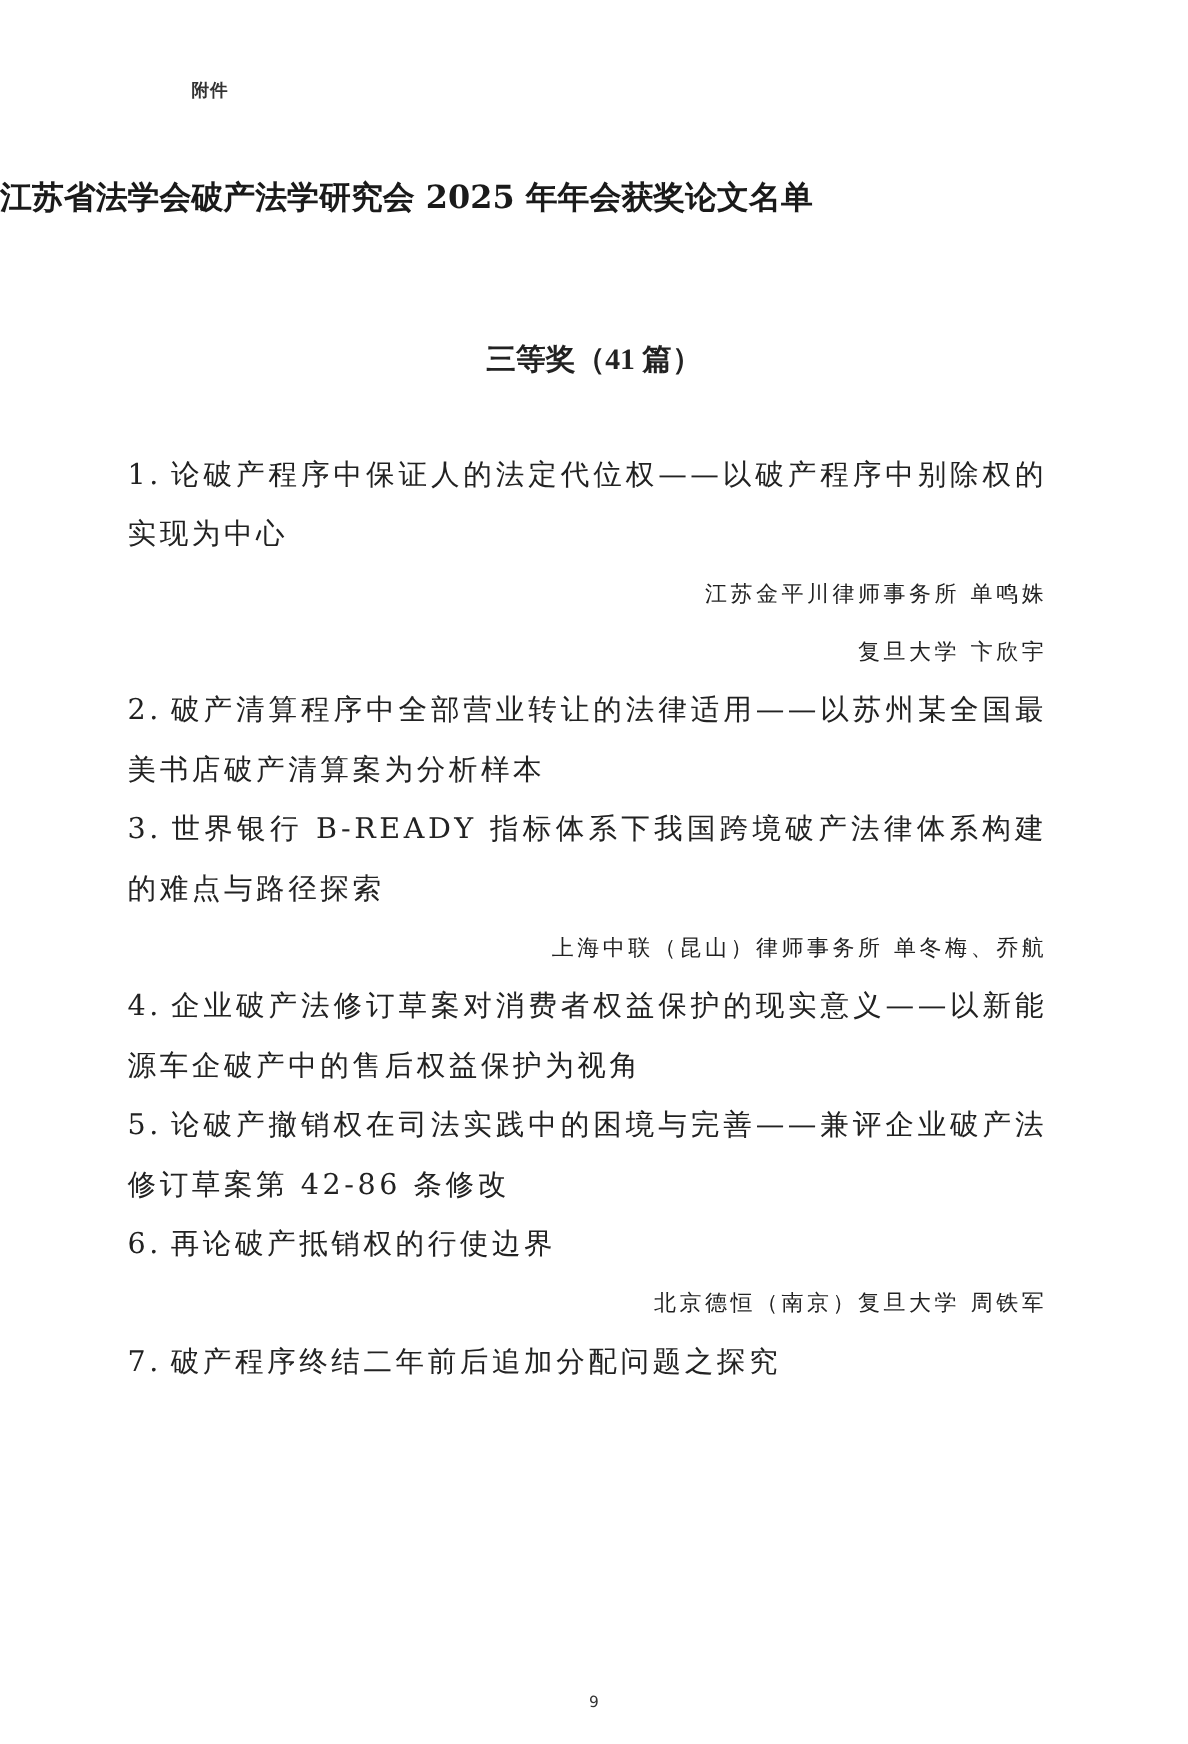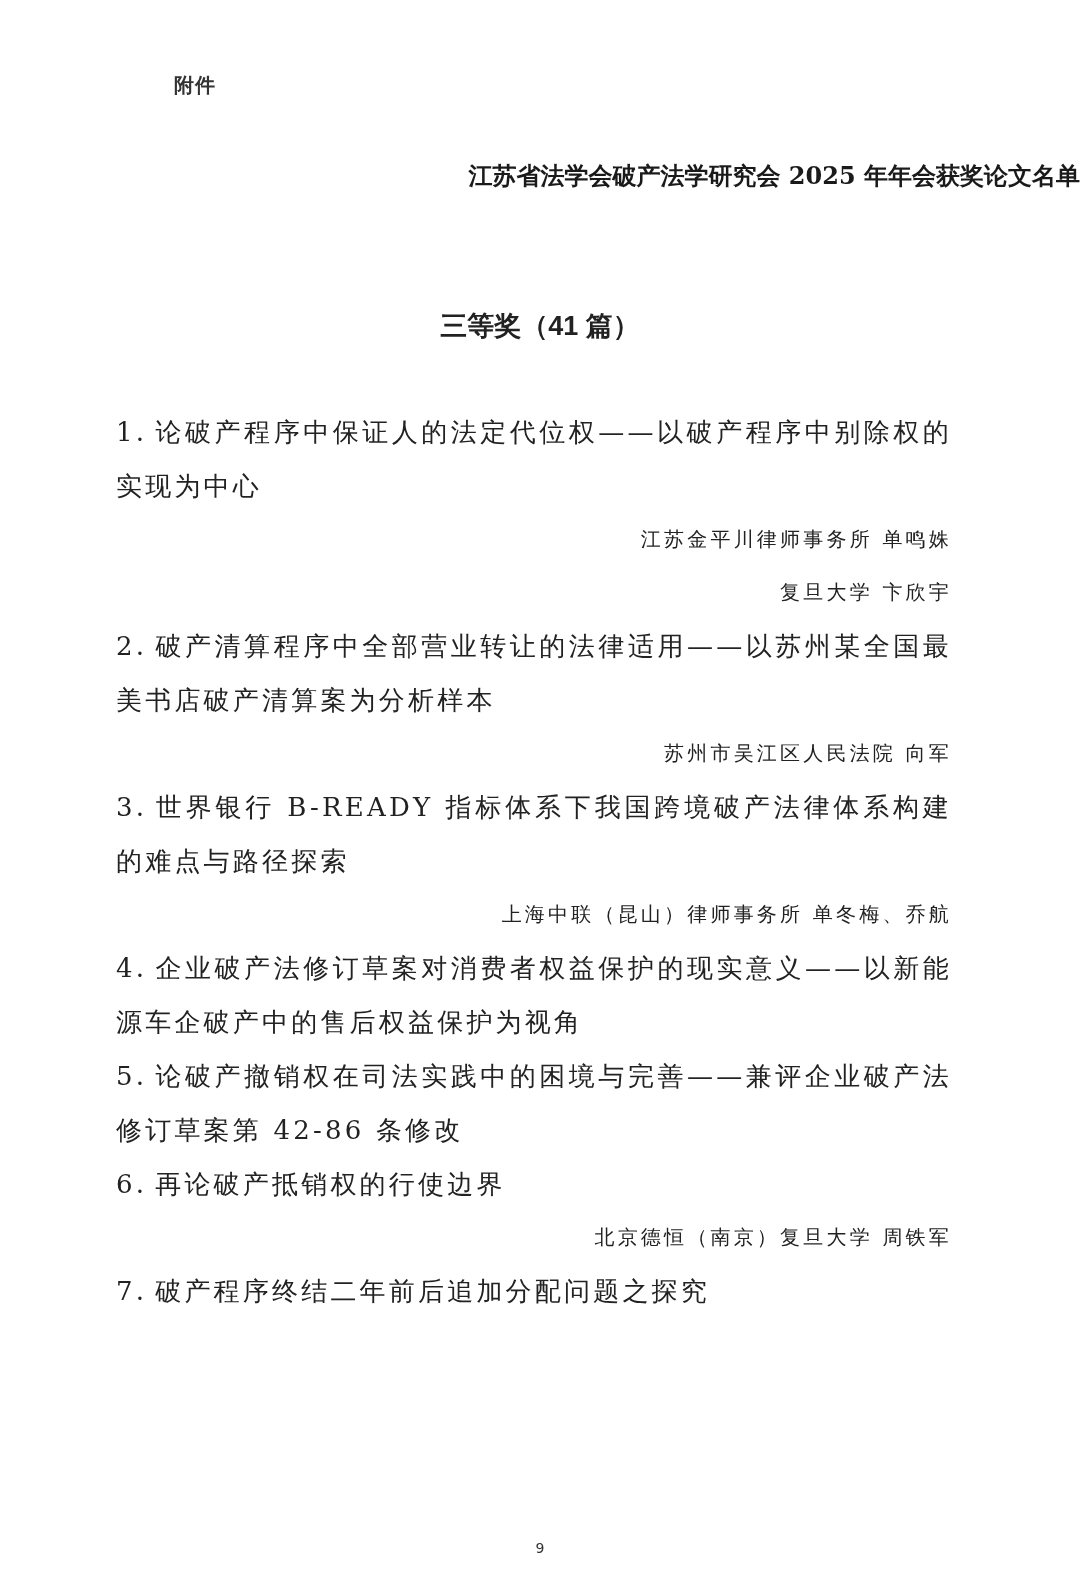--- a/index.html
+++ b/index.html
@@ -11,41 +11,41 @@
       color: #222222;
       font-family: "DejaVu Serif", "Liberation Serif", serif;
     }
     .page { position: absolute; inset: 0; }
     .attachment {
       position: absolute;
       left: 174px;
       top: 72px;
       font-family: "DejaVu Sans", "Liberation Sans", sans-serif;
       font-weight: bold;
-      font-size: 20px;
+      font-size: 16px;
       color: #333333;
       letter-spacing: 1px;
     }
     .doc-title {
       position: absolute;
       left: 0; right: 0;
       top: 160px;
-      text-align: right;
+      text-align: left;
       font-family: "DejaVu Serif", "Liberation Serif", serif;
       font-weight: bold;
-      font-size: 24px;
+      font-size: 29px;
       color: #1a1a1a;
       letter-spacing: 0px;
     }
     .section-title {
       position: absolute;
       left: 0; right: 0;
       top: 308px;
       text-align: center;
-      font-family: Liberation Sans, sans-serif;
+      font-family: Liberation Serif, serif;
       font-weight: bold;
       font-size: 27px;
       color: #222222;
     }
     .entries {
       position: absolute;
       left: 116px;
       top: 405px;
       width: 836px;
     }
@@ -86,21 +86,20 @@
   <div class="entries">
 
     <div class="entry">
       <div class="entry-title"><span class="entry-number">1.</span><span>论破产程序中保证人的法定代位权——以破产程序中别除权的实现为中心</span></div>
       <div class="author-line">江苏金平川律师事务所 单鸣姝</div>
       <div class="author-line">复旦大学 卞欣宇</div>
     </div>
 
     <div class="entry">
       <div class="entry-title"><span class="entry-number">2.</span><span>破产清算程序中全部营业转让的法律适用——以苏州某全国最美书店破产清算案为分析样本</span></div>
-      <div class="author-line">苏州市吴江区人民法院 向军</div>
     </div>
 
     <div class="entry">
       <div class="entry-title"><span class="entry-number">3.</span><span>世界银行 B-READY 指标体系下我国跨境破产法律体系构建的难点与路径探索</span></div>
       <div class="author-line">上海中联（昆山）律师事务所 单冬梅、乔航</div>
     </div>
 
     <div class="entry">
       <div class="entry-title"><span class="entry-number">4.</span><span>企业破产法修订草案对消费者权益保护的现实意义——以新能源车企破产中的售后权益保护为视角</span></div>
     </div>

